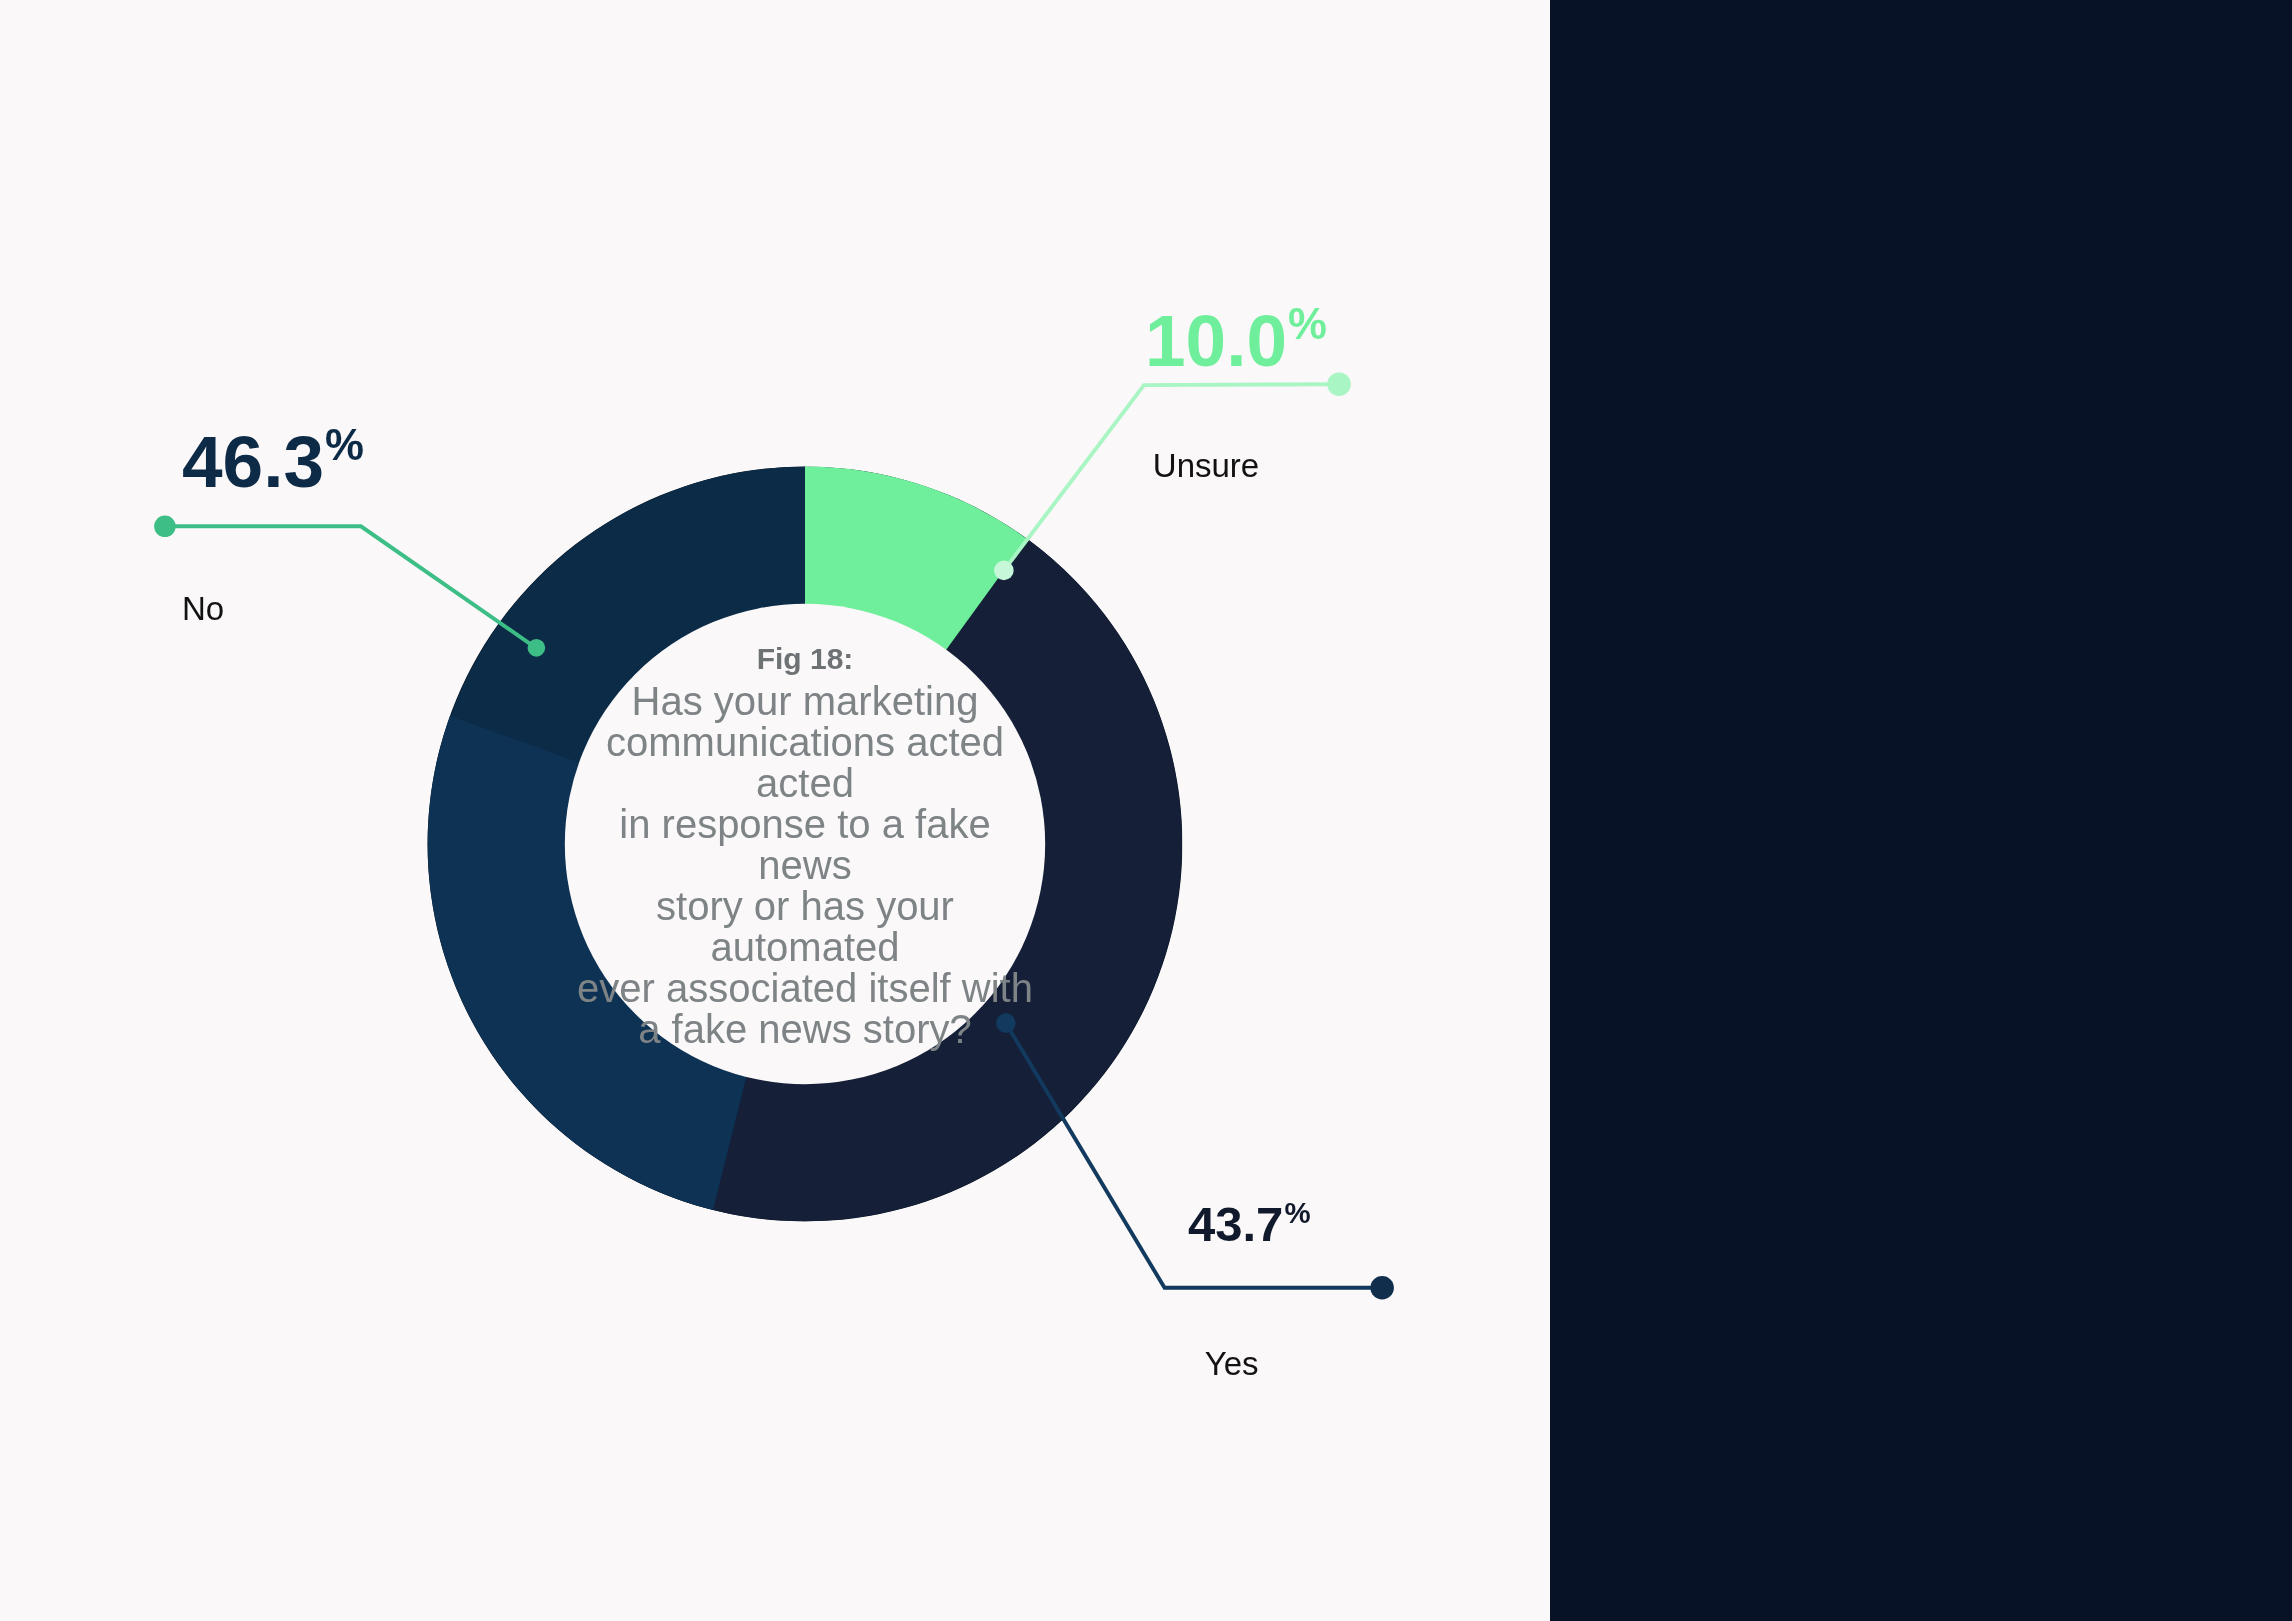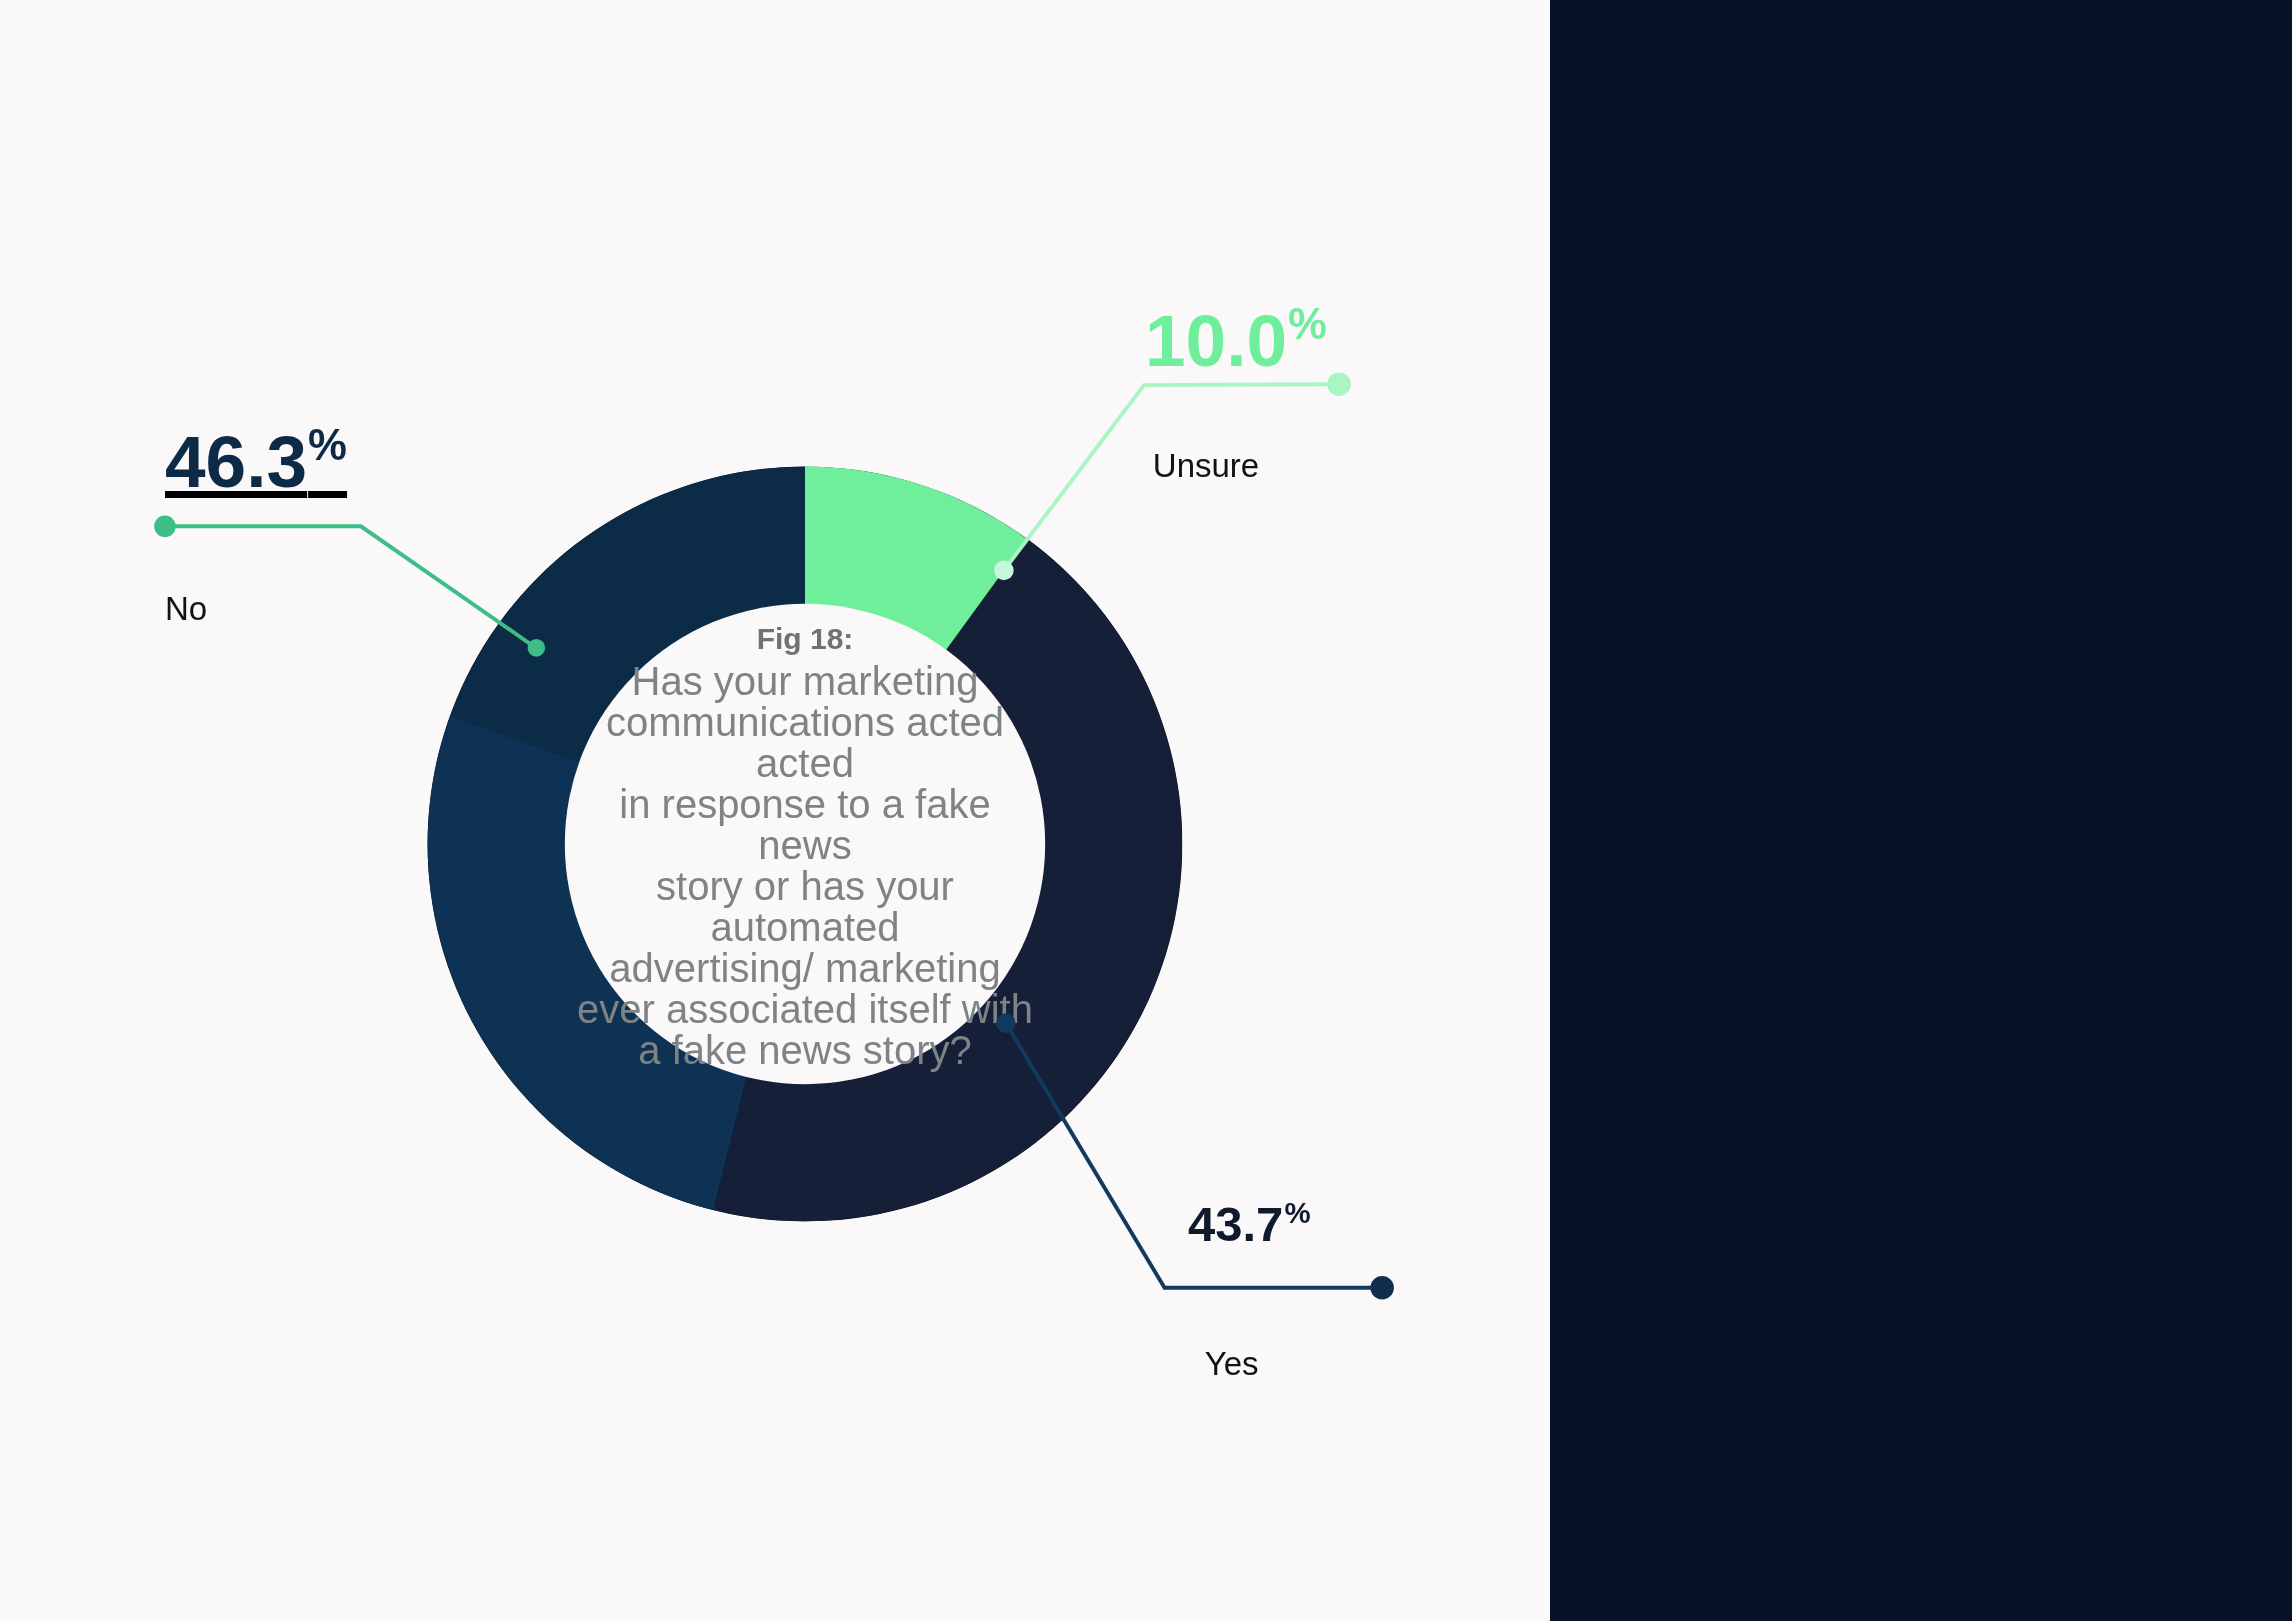--- a/index.html
+++ b/index.html
@@ -26,21 +26,21 @@
     font-weight:bold;
     line-height:1;
     white-space:nowrap;
   }
   .callout .pct .sym{font-size:.60em;vertical-align:.62em;margin-left:1px;}
   .callout .lab{
     font-size:33px;color:#121212;line-height:1;white-space:nowrap;font-weight:400;
   }
 
   
-  #callout-no{left:165px;top:423px;text-decoration:underline;}
+  #callout-no{left:182px;top:423px;}
   #callout-no .pct{font-size:73px;color:#0D2A47;}
   #callout-no .lab{position:absolute;left:0px;top:149px;margin-top:20px;}
 
   
   #callout-unsure{left:1145px;top:302px;text-align:center;}
   #callout-unsure .pct{font-size:73px;color:#6FEF9B;}
   #callout-unsure .lab{position:absolute;left:7.8px;top:147px;}
 
   
   #callout-yes{left:1188px;top:1198px;}
@@ -81,21 +81,20 @@
 
     <div style="position:absolute;left:407px;top:446px;width:796px;height:796px;
                 display:flex;align-items:center;justify-content:center;">
       <div style="width:461px;text-align:center;">
         <div style="font-size:30px;font-weight:bold;color:#6E7275;line-height:41px;margin-bottom:2px;">Fig 18:</div>
         <div style="font-size:40px;color:#7E8386;line-height:41px;">
           <div>Has your marketing</div>
           <div>communications acted acted</div>
           <div>in response to a fake news</div>
           <div>story or has your automated</div>
-          <div>advertising/ marketing</div>
           <div>ever associated itself with</div>
           <div>a fake news story?</div>
         </div>
       </div>
     </div>
 
     <svg class="leader" viewBox="0 0 1581 1654">
 
       <g>
         <polyline points="168,537 368,537 545,660" fill="none" stroke="#3DBE87" stroke-width="4"></polyline>

